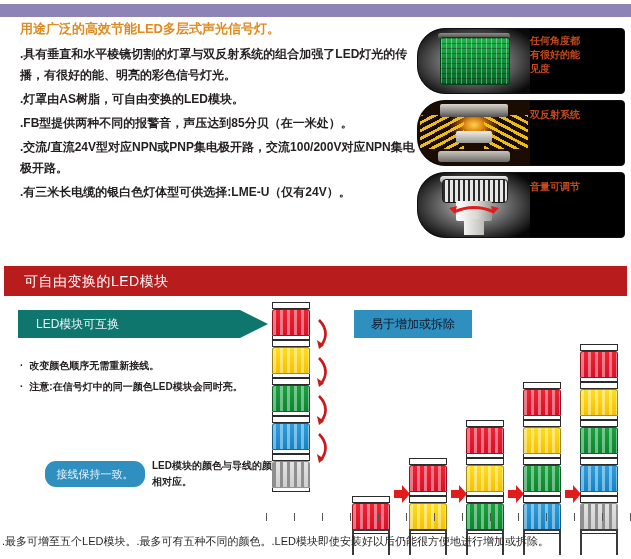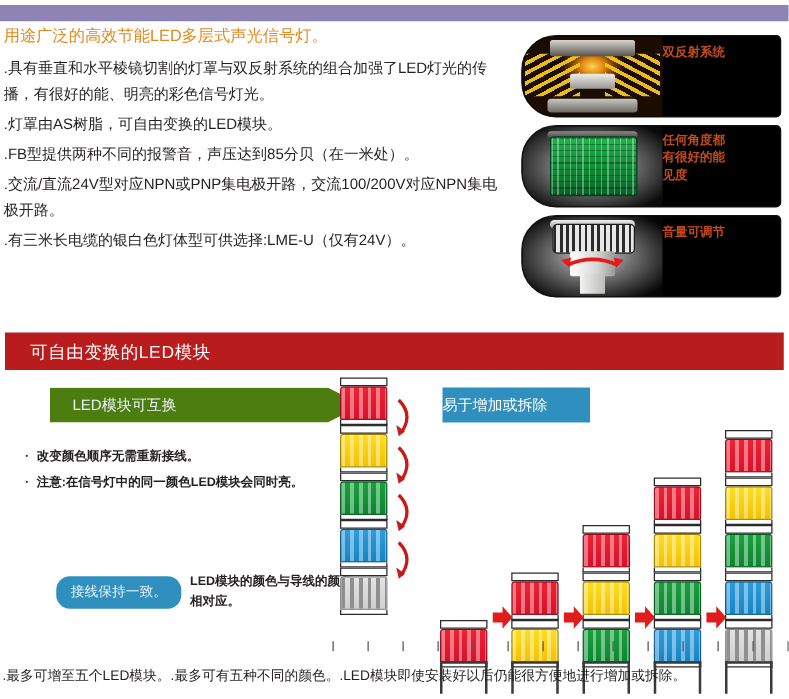--- a/index.html
+++ b/index.html
@@ -12,21 +12,21 @@
   .page{position:relative;width:631px;height:559px;}
 
   
   .top-bar{
     position:absolute;left:0;top:4px;width:631px;height:13px;
     background:#8d83b5;
   }
 
   
   .features{
-    position:absolute;left:1px;top:20px;width:404px;
+    position:absolute;left:18px;top:20px;width:404px;font-weight:bold;
   }
   .feat-title{
     color:#e08b20;font-size:13px;line-height:18px;
     margin:0 0 6px 2px;white-space:nowrap;
   }
   .feat-item{
     color:#231f20;font-size:12px;line-height:21px;
     margin:0 0 3px 0;
     padding-left:2px;
   }
@@ -136,42 +136,42 @@
     position:absolute;left:4px;top:266px;width:623px;height:30px;
     background:#b91c1c;
   }
   .sec-head span{
     display:block;color:#ffffff;font-size:14px;line-height:30px;
     padding-left:20px;letter-spacing:.5px;
   }
 
   
   .banner-arrow{
-    position:absolute;left:40px;top:310px;width:250px;height:35px;
-    background:#4d7c0f;
+    position:absolute;left:18px;top:310px;width:250px;height:35px;
+    background:#0f766e;
     clip-path:polygon(0 0,222px 0,250px 14px,222px 28px,0 28px);
   }
   .banner-arrow span{
     display:block;color:#e8f4fb;font-size:12px;line-height:28px;padding-left:18px;
   }
   .bullets{
     position:absolute;left:20px;top:346px;width:260px;margin-top:12px;
   }
   .bullets p{
     margin:0 0 6px 0;color:#231f20;font-size:10px;line-height:15px;font-weight:bold;
   }
   .bullets p::before{content:"\00b7";margin-right:6px;}
 
   
   .banner-flat{
     position:absolute;left:354px;top:310px;width:118px;height:28px;
     background:#2f8fbe;
   }
   .banner-flat span{
-    display:block;color:#ffffff;font-size:12px;line-height:28px;
+    display:block;color:#0f172a;font-size:12px;line-height:28px;text-align:center;
   }
 
   
   .wire-box{
     position:absolute;left:45px;top:461px;width:100px;height:26px;
     background:#2f8fbe;
     border-radius:11px;
   }
   .wire-box span{
     display:block;color:#e8f4fb;font-size:11px;line-height:26px;text-align:center;
@@ -239,38 +239,38 @@
     <div class="feat-item">.具有垂直和水平棱镜切割的灯罩与双反射系统的组合加强了LED灯光的传播，有很好的能、明亮的彩色信号灯光。</div>
     <div class="feat-item">.灯罩由AS树脂，可自由变换的LED模块。</div>
     <div class="feat-item">.FB型提供两种不同的报警音，声压达到85分贝（在一米处）。</div>
     <div class="feat-item">.交流/直流24V型对应NPN或PNP集电极开路，交流100/200V对应NPN集电极开路。</div>
     <div class="feat-item">.有三米长电缆的银白色灯体型可供选择:LME-U（仅有24V）。</div>
   </div>
 
   <div class="photos">
 
     <div class="photo">
+      <div class="p2-art">
+        <div class="p2-lip"></div>
+        <div class="p2-dome"></div>
+      </div>
+      <div class="cap multi" style="white-space:pre-line">任何角度都
+有很好的能
+见度</div>
+    </div>
+
+    <div class="photo">
       <div class="p1-art">
         <div class="p1-fan-l"></div>
         <div class="p1-fan-r"></div>
         <div class="p1-top"></div>
         <div class="p1-mid"></div>
         <div class="p1-base"></div>
       </div>
       <div class="cap">双反射系统</div>
-    </div>
-
-    <div class="photo">
-      <div class="p2-art">
-        <div class="p2-lip"></div>
-        <div class="p2-dome"></div>
-      </div>
-      <div class="cap multi" style="white-space:pre-line">任何角度都
-有很好的能
-见度</div>
     </div>
 
     <div class="photo">
       <div class="p3-art">
         <div class="p3-knob-top"></div>
         <div class="p3-knob"></div>
         <div class="p3-body"></div>
         <div class="p3-stem"></div>
         <svg class="p3-arrow" viewBox="0 0 56 12">
           <path d="M8 9 Q28 0 48 9" stroke="#e21b1b" stroke-width="3" fill="none"></path>

